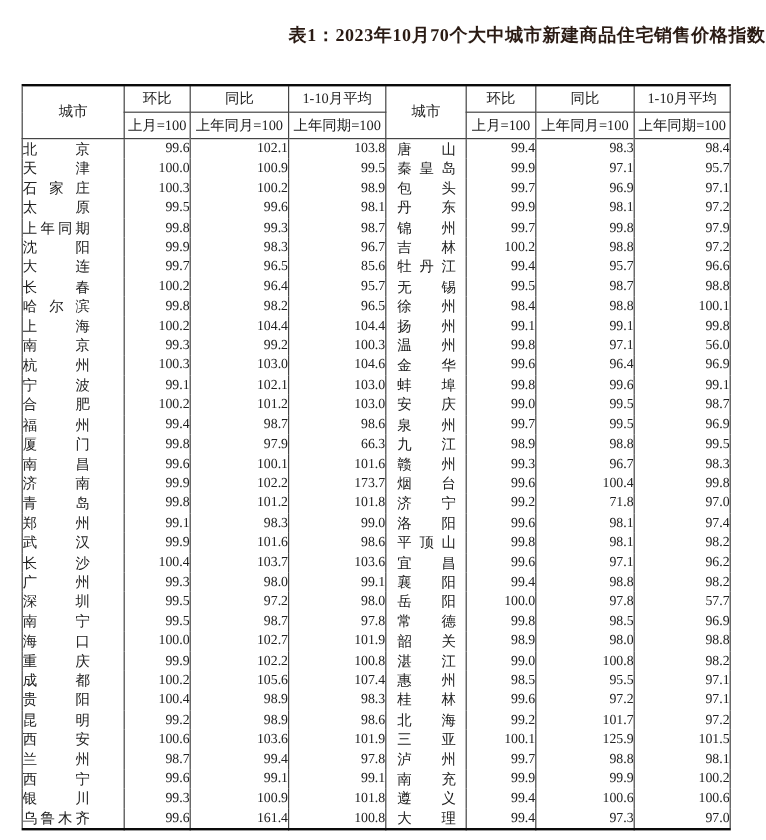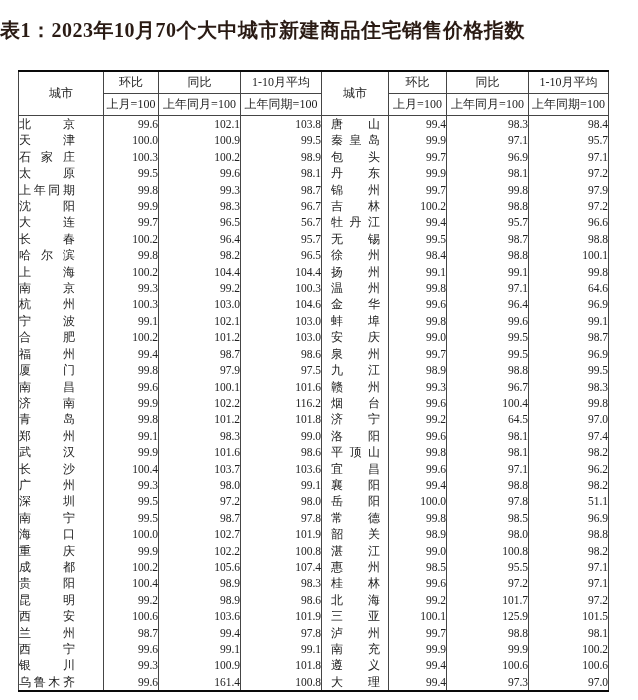--- a/index.html
+++ b/index.html
@@ -9,22 +9,22 @@
   }
   body {
     width: 638px;
     height: 700px;
     overflow: hidden;
     font-family: "Liberation Serif", "DejaVu Serif", serif;
     color: #212121;
   }
   .doc-title {
     padding-top: 20px;
-    text-align: left;
-    font-size: 20px;
+    text-align: right;
+    font-size: 15px;
     font-weight: bold;
     color: #2a1b14;
     letter-spacing: 0.5px;
     line-height: 21px;
   }
   table.idx {
     border-collapse: collapse;
     table-layout: fixed;
     width: 590px;
     margin: 29px 12px 0 18px;
@@ -157,21 +157,21 @@
         <td class="num">96.7</td>
         <td class="city r"><span class="sp spr">吉林</span></td>
         <td class="num">100.2</td>
         <td class="num">98.8</td>
         <td class="num">97.2</td>
       </tr>
       <tr>
         <td class="city"><span class="sp">大连</span></td>
         <td class="num">99.7</td>
         <td class="num">96.5</td>
-        <td class="num">56.7</td>
+        <td class="num">85.6</td>
         <td class="city r"><span class="sp spr">牡丹江</span></td>
         <td class="num">99.4</td>
         <td class="num">95.7</td>
         <td class="num">96.6</td>
       </tr>
       <tr>
         <td class="city"><span class="sp">长春</span></td>
         <td class="num">100.2</td>
         <td class="num">96.4</td>
         <td class="num">95.7</td>
@@ -201,21 +201,21 @@
         <td class="num">99.8</td>
       </tr>
       <tr>
         <td class="city"><span class="sp">南京</span></td>
         <td class="num">99.3</td>
         <td class="num">99.2</td>
         <td class="num">100.3</td>
         <td class="city r"><span class="sp spr">温州</span></td>
         <td class="num">99.8</td>
         <td class="num">97.1</td>
-        <td class="num">64.6</td>
+        <td class="num">56.0</td>
       </tr>
       <tr>
         <td class="city"><span class="sp">杭州</span></td>
         <td class="num">100.3</td>
         <td class="num">103.0</td>
         <td class="num">104.6</td>
         <td class="city r"><span class="sp spr">金华</span></td>
         <td class="num">99.6</td>
         <td class="num">96.4</td>
         <td class="num">96.9</td>
@@ -247,54 +247,54 @@
         <td class="num">98.6</td>
         <td class="city r"><span class="sp spr">泉州</span></td>
         <td class="num">99.7</td>
         <td class="num">99.5</td>
         <td class="num">96.9</td>
       </tr>
       <tr>
         <td class="city"><span class="sp">厦门</span></td>
         <td class="num">99.8</td>
         <td class="num">97.9</td>
-        <td class="num">97.5</td>
+        <td class="num">66.3</td>
         <td class="city r"><span class="sp spr">九江</span></td>
         <td class="num">98.9</td>
         <td class="num">98.8</td>
         <td class="num">99.5</td>
       </tr>
       <tr>
         <td class="city"><span class="sp">南昌</span></td>
         <td class="num">99.6</td>
         <td class="num">100.1</td>
         <td class="num">101.6</td>
         <td class="city r"><span class="sp spr">赣州</span></td>
         <td class="num">99.3</td>
         <td class="num">96.7</td>
         <td class="num">98.3</td>
       </tr>
       <tr>
         <td class="city"><span class="sp">济南</span></td>
         <td class="num">99.9</td>
         <td class="num">102.2</td>
-        <td class="num">116.2</td>
+        <td class="num">173.7</td>
         <td class="city r"><span class="sp spr">烟台</span></td>
         <td class="num">99.6</td>
         <td class="num">100.4</td>
         <td class="num">99.8</td>
       </tr>
       <tr>
         <td class="city"><span class="sp">青岛</span></td>
         <td class="num">99.8</td>
         <td class="num">101.2</td>
         <td class="num">101.8</td>
         <td class="city r"><span class="sp spr">济宁</span></td>
         <td class="num">99.2</td>
-        <td class="num">64.5</td>
+        <td class="num">71.8</td>
         <td class="num">97.0</td>
       </tr>
       <tr>
         <td class="city"><span class="sp">郑州</span></td>
         <td class="num">99.1</td>
         <td class="num">98.3</td>
         <td class="num">99.0</td>
         <td class="city r"><span class="sp spr">洛阳</span></td>
         <td class="num">99.6</td>
         <td class="num">98.1</td>
@@ -331,21 +331,21 @@
         <td class="num">98.2</td>
       </tr>
       <tr>
         <td class="city"><span class="sp">深圳</span></td>
         <td class="num">99.5</td>
         <td class="num">97.2</td>
         <td class="num">98.0</td>
         <td class="city r"><span class="sp spr">岳阳</span></td>
         <td class="num">100.0</td>
         <td class="num">97.8</td>
-        <td class="num">51.1</td>
+        <td class="num">57.7</td>
       </tr>
       <tr>
         <td class="city"><span class="sp">南宁</span></td>
         <td class="num">99.5</td>
         <td class="num">98.7</td>
         <td class="num">97.8</td>
         <td class="city r"><span class="sp spr">常德</span></td>
         <td class="num">99.8</td>
         <td class="num">98.5</td>
         <td class="num">96.9</td>

